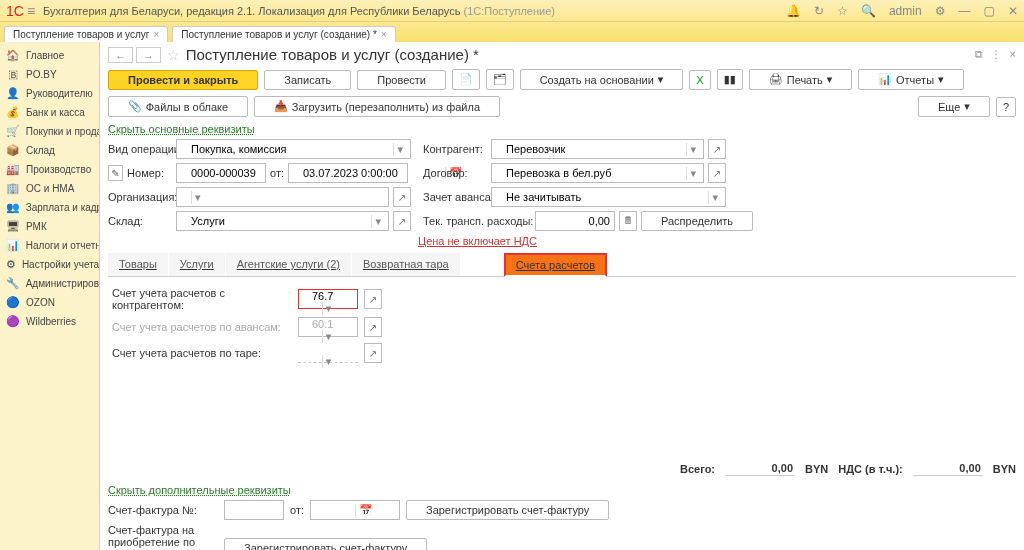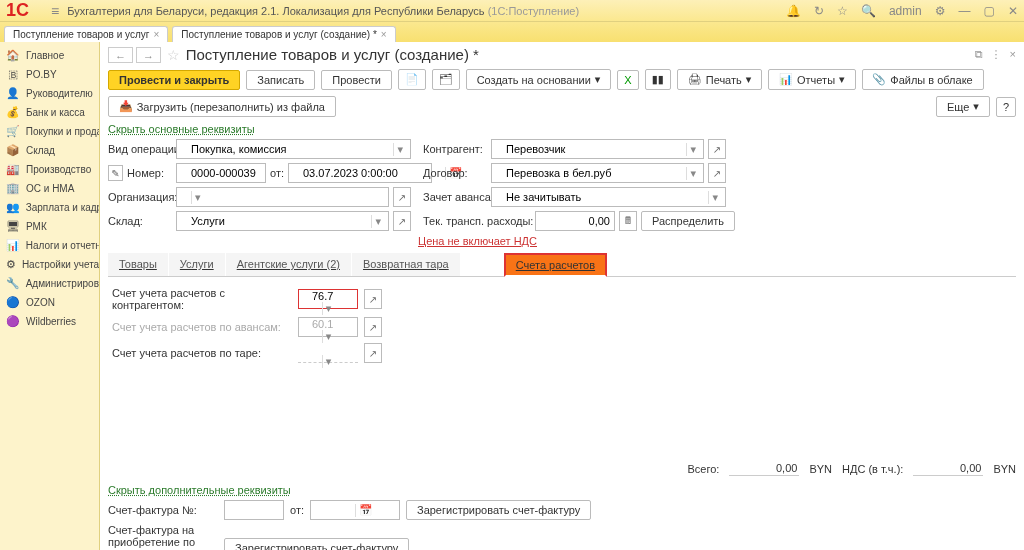--- a/index.html
+++ b/index.html
@@ -1,37 +1,37 @@
 <!DOCTYPE html>
 <html><head>
 <meta charset="utf-8">
 <style>
 * { box-sizing: border-box; margin: 0; padding: 0; font-family: Arial, sans-serif; }
 body { font-size: 11px; background: #fff; color: #333; overflow: hidden; }
 .titlebar { background: linear-gradient(#fdf0b8, #fbe88f); height: 22px; display: flex; align-items: center; padding: 0 6px; border-bottom: 1px solid #e0d080; }
-.titlebar .logo { color: #d22; font-weight: bold; font-size: 18px; margin-right: 22px; }
+.titlebar .logo { color: #d22; font-weight: normal; font-size: 14px; margin-right: 3px; }
 .titlebar .burger { margin-right: 8px; color: #888; font-size: 14px; cursor: pointer; }
 .titlebar .title { flex: 1; color: #555; font-size: 11px; }
 .titlebar .title .grey { color: #999; }
 .titlebar .sysicons span { margin-left: 10px; color: #888; font-size: 12px; cursor: pointer; }
 .tabbar { background: linear-gradient(#fbe88f, #f8e070); height: 20px; display: flex; align-items: flex-end; padding: 0 4px; gap: 4px; }
 .tabbar .tab { background: #fff; border: 1px solid #ccc; border-bottom: none; border-radius: 3px 3px 0 0; padding: 2px 8px; font-size: 10px; display: flex; align-items: center; gap: 4px; cursor: pointer; }
 .tabbar .tab .x { color: #999; font-size: 10px; }
 .main { display: flex; height: calc(550px - 42px); }
 .sidebar { width: 100px; background: #fdf3cb; border-right: 1px solid #e0d080; padding-top: 4px; overflow: hidden; }
 .sidebar .item { display: flex; align-items: center; gap: 6px; padding: 3px 6px; font-size: 10px; color: #444; cursor: pointer; white-space: nowrap; }
 .sidebar .item .ic { width: 14px; text-align: center; font-size: 11px; }
 .content { flex: 1; padding: 4px 8px 8px 8px; overflow: auto; position: relative; }
 .header { display: flex; align-items: center; gap: 6px; margin-bottom: 6px; }
 .header .arrows span { border: 1px solid #ccc; padding: 1px 6px; background: #fff; color: #888; cursor: pointer; }
 .header .star { color: #ccc; font-size: 14px; }
 .header h1 { font-size: 15px; font-weight: normal; color: #333; }
 .header .winbtns { margin-left: auto; display: flex; gap: 8px; color: #999; }
 .toolbar { display: flex; gap: 6px; margin-bottom: 6px; align-items: center; flex-wrap: wrap; }
-.btn { border: 1px solid #bbb; background: #fff; padding: 3px 10px; font-size: 11px; border-radius: 2px; cursor: pointer; display: inline-flex; align-items: center; gap: 4px; white-space: nowrap; }
+.btn { border: 1px solid #bbb; background: #fff; padding: 3px 19px; font-size: 11px; border-radius: 2px; cursor: pointer; display: inline-flex; align-items: center; gap: 4px; white-space: nowrap; }
 .btn.primary { background: #ffd324; border-color: #d4a800; font-weight: bold; }
 .btn.icon { padding: 3px 6px; }
 .toolbar .spacer { flex: 1; }
 .link { color: #2a7a2a; text-decoration: underline dotted; cursor: pointer; font-size: 11px; }
 .formgrid { display: grid; grid-template-columns: 56px 235px 56px 235px; column-gap: 12px; row-gap: 3px; align-items: center; margin-bottom: 4px; }
 .formgrid2 { display: grid; grid-template-columns: 56px 235px 100px 230px; column-gap: 12px; row-gap: 3px; align-items: center; margin-bottom: 4px; }
 .lbl { font-size: 11px; color: #333; text-align: left; white-space: nowrap; }
 .inp { border: 1px solid #bbb; padding: 2px 4px; font-size: 11px; height: 20px; background: #fff; }
 .inp.flex { display: flex; align-items: center; padding-left: 14px; }
 .inp.flex input { border: none; flex: 1; font-size: 11px; outline: none; background: transparent; }
@@ -44,21 +44,21 @@
 .tabpane { padding: 10px 4px; border: none; min-height: 180px; }
 .accrow { display: flex; align-items: center; gap: 6px; margin-bottom: 6px; }
 .accrow .albl { width: 180px; font-size: 11px; color: #333; }
 .accrow .albl.grey { color: #aaa; }
 .accinp { border: 1px solid #d33; display: flex; align-items: center; width: 60px; height: 20px; flex-direction: column; }
 .accinp input { border: none; width: 38px; font-size: 11px; padding: 0 3px; outline: none; }
 .accinp .dd { color: #888; padding: 0 3px; border-left: 1px solid #ddd; cursor: pointer; }
 .accinp.plain { border-color: #bbb; }
 .accinp.dotted { border: none; border-bottom: 1px dashed #ccc; }
 .extbtn { border: 1px solid #bbb; width: 18px; height: 20px; display: inline-flex; align-items: center; justify-content: center; font-size: 10px; color: #666; background: #fff; cursor: pointer; }
-.totals { display: flex; gap: 10px; justify-content: flex-end; align-items: center; margin: 4px 0 8px 0; font-size: 11px; }
+.totals { display: flex; gap: 10px; justify-content: flex-end; align-items: center; margin: 4px 0 8px 0; font-size: 11px; font-weight: bold; }
 .totals .val { border-bottom: 1px solid #ccc; min-width: 70px; text-align: right; padding: 1px 2px; }
 .bottom { font-size: 11px; color: #333; }
 .bottom .row { display: flex; align-items: center; gap: 6px; margin-bottom: 4px; }
 .redlink { color: #c33; text-decoration: underline; cursor: pointer; font-size: 11px; }
 .small-inp { border: 1px solid #bbb; height: 20px; width: 60px; display: inline-flex; align-items: center; }
 .small-inp input { border: none; width: 44px; font-size: 11px; padding: 0 3px; outline: none; }
 .small-inp .dd { color: #888; padding: 0 3px; border-left: 1px solid #ddd; }
 </style>
 </head>
 <body>
@@ -209,21 +209,21 @@
     <div class="formgrid">
       <div class="inline">
           <span class="extbtn" style="width:16px;height:16px">✎</span>
           <span class="lbl">Номер:</span>
         </div>
       <div class="inline">
           <div class="inp flex" style="width:90px">
             <input value="0000-000039" style="">
           </div>
           <span class="lbl">от:</span>
-          <div class="inp flex" style="width:144px">
+          <div class="inp flex" style="width:120px">
             <input value="03.07.2023 0:00:00" style="">
             <span class="dd">📅</span>
           </div>
         </div>
       <div class="lbl">Договор:</div>
       <div class="inline">
           <div class="inp flex" style="flex:1">
             <input value="Перевозка в бел.руб" style="">
             <span class="dd">▾</span>
           </div>

